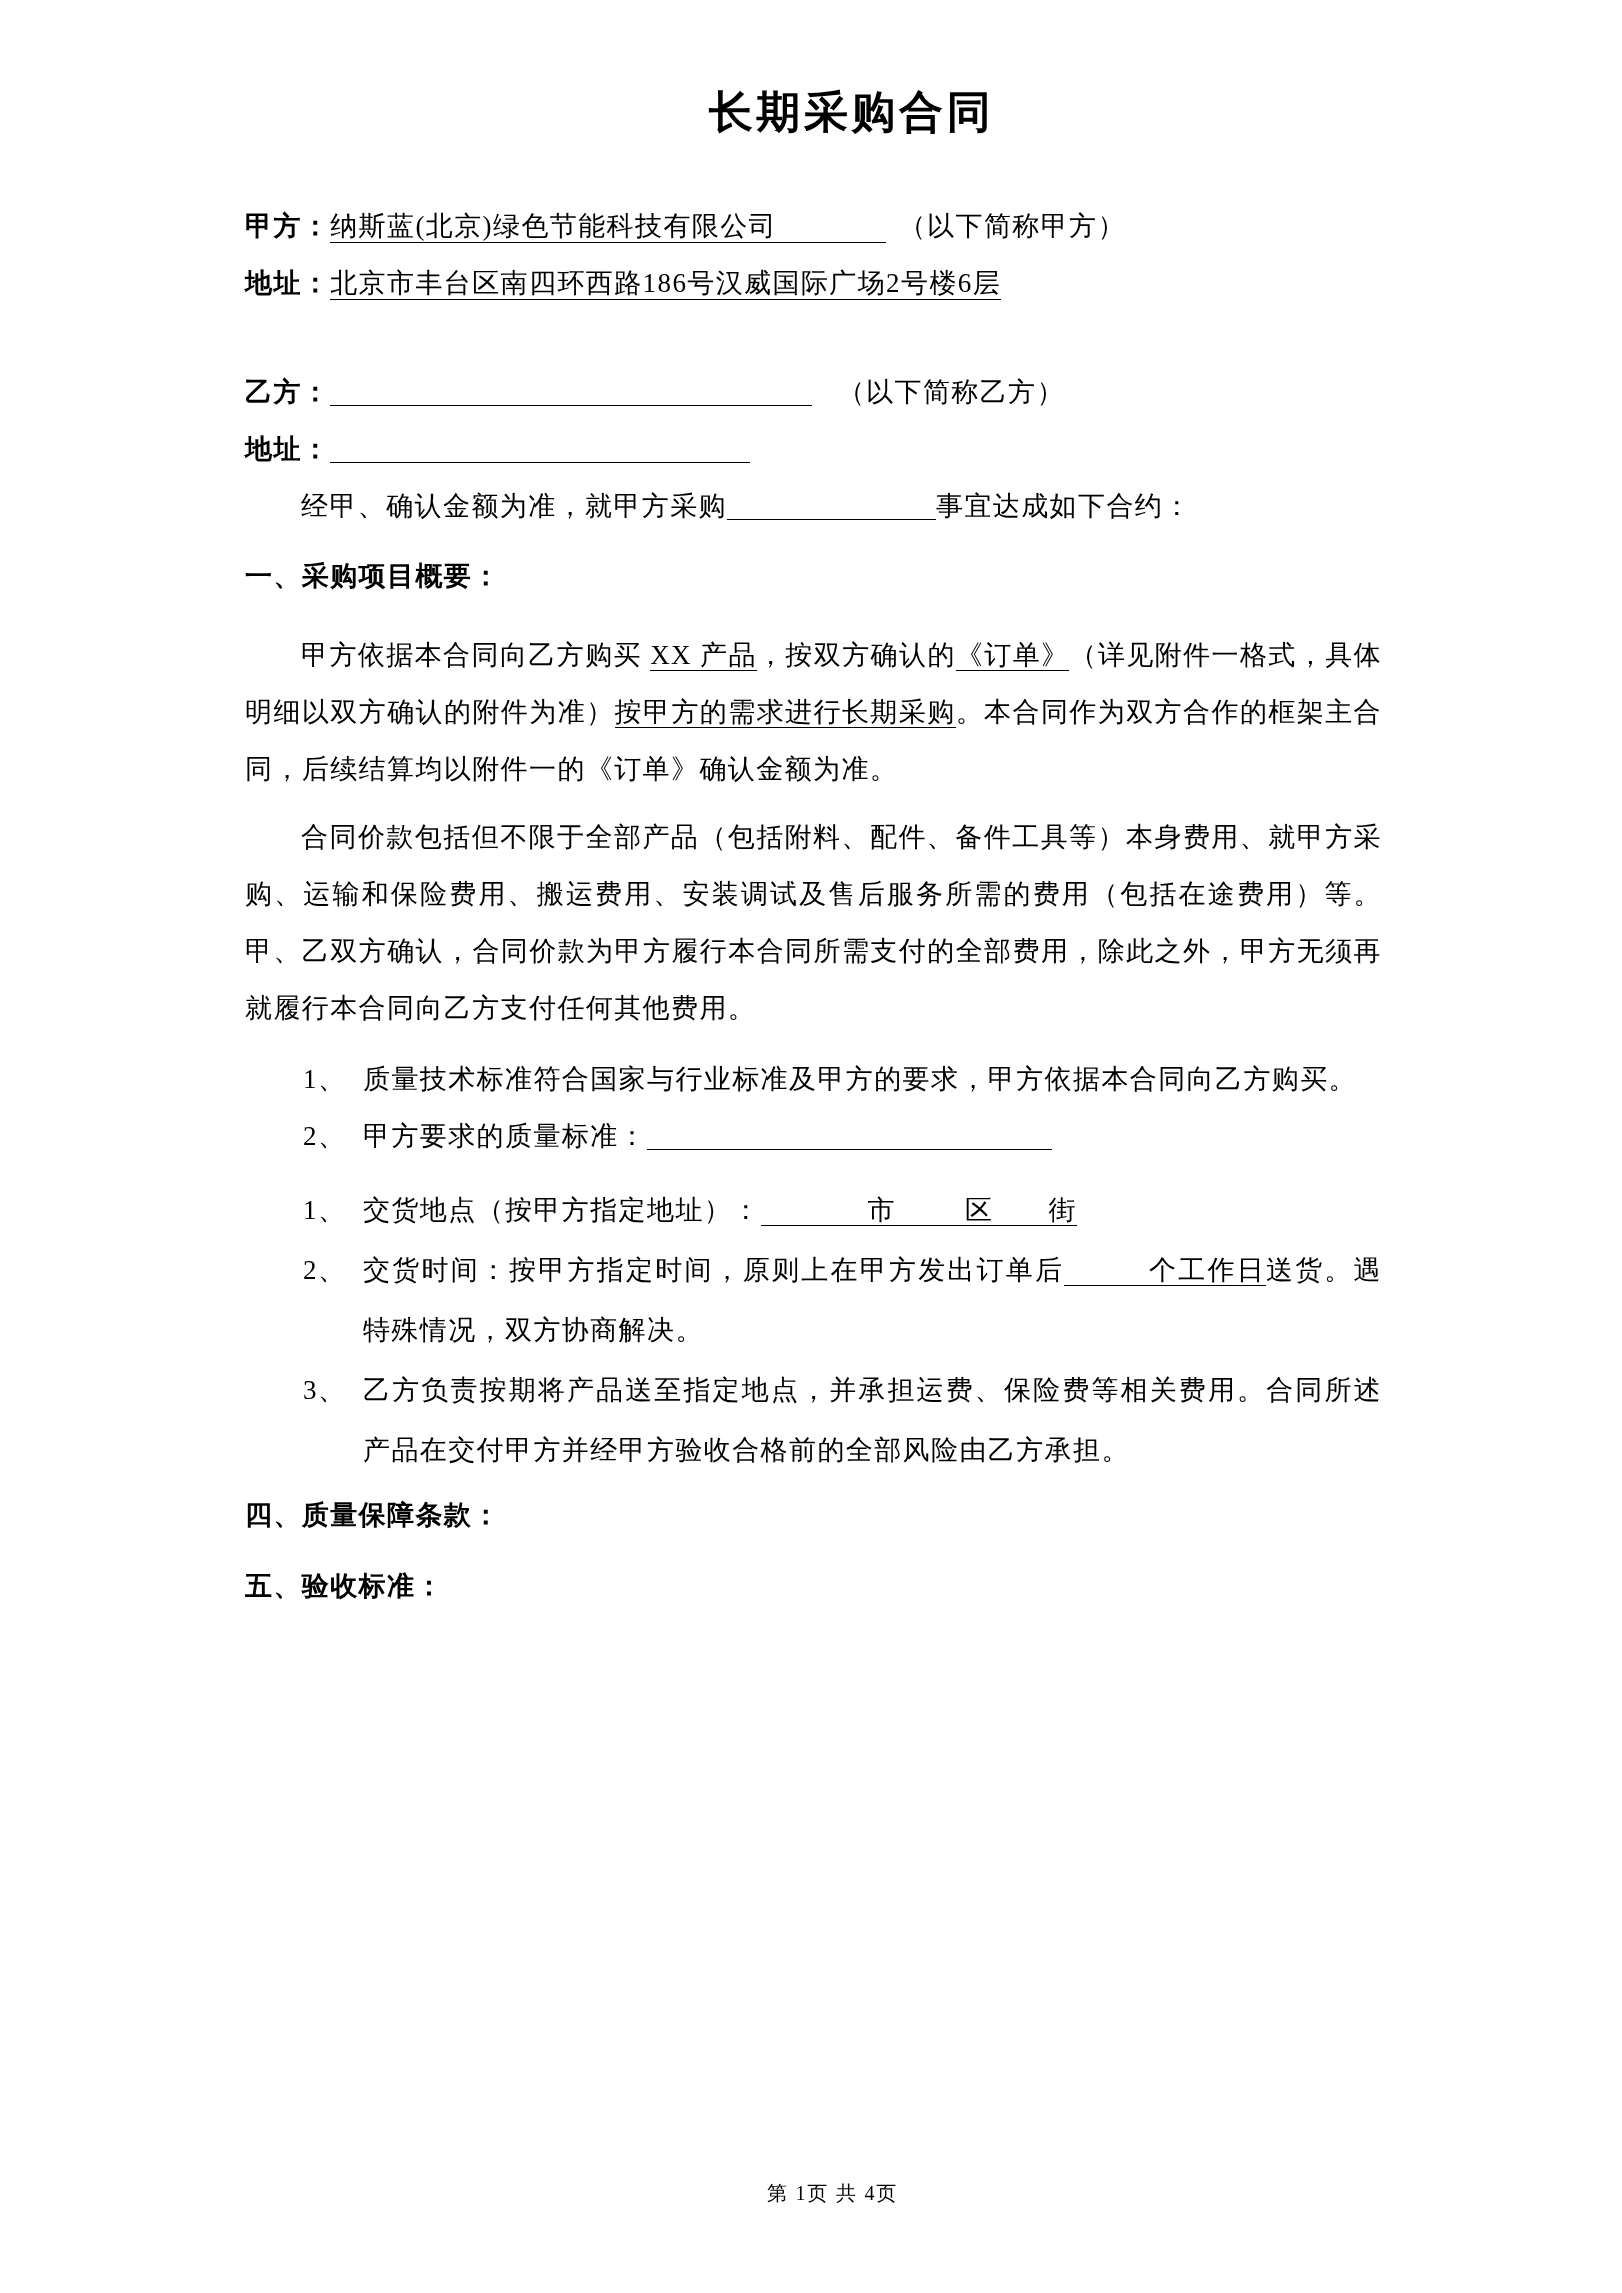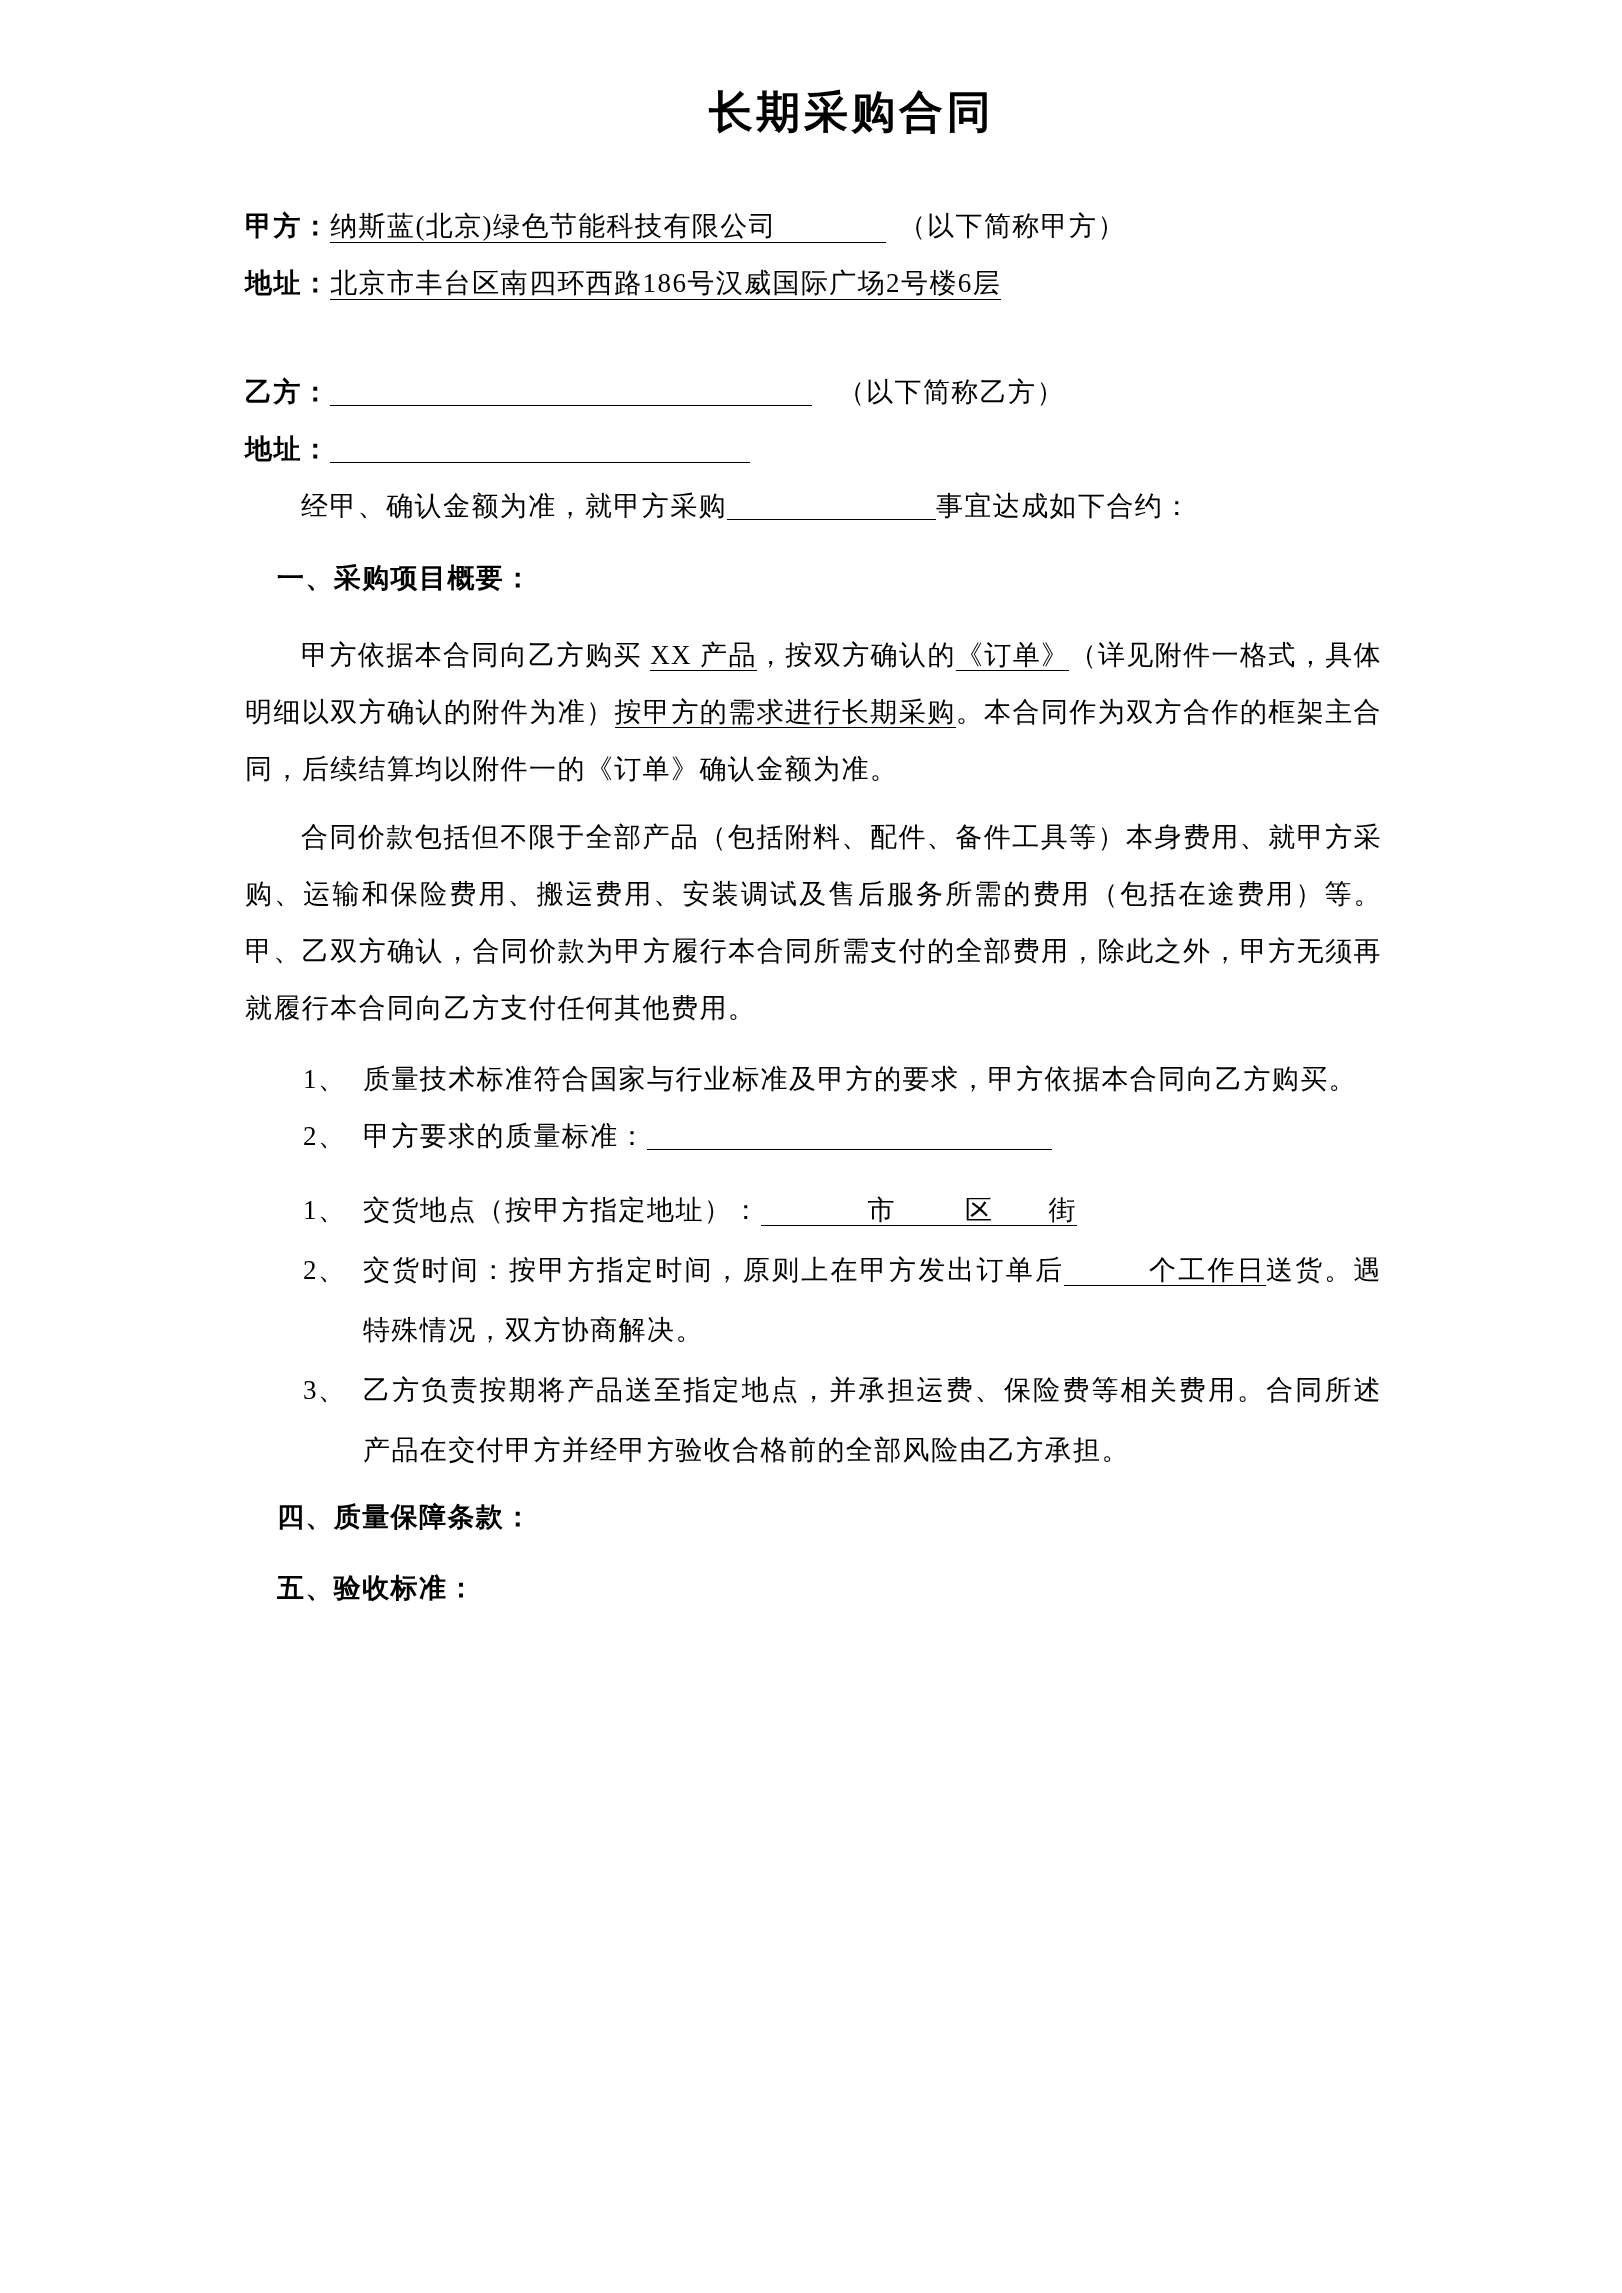--- a/index.html
+++ b/index.html
@@ -17,22 +17,22 @@
   p{margin:0;line-height:57px;}
   .party-block{margin-top:60px;}
   .spacer{height:52px;}
   .lab{font-family:"Liberation Sans","DejaVu Sans",sans-serif;font-weight:bold;}
   .u{border-bottom:1.8px solid #000;padding-bottom:0.9px;}
   .blank{display:inline-block;height:27px;border-bottom:1.8px solid #000;vertical-align:-4.5px;}
   .gap{display:inline-block;height:0.9px;}
   .ind{text-indent:56px;}
   .jp{text-align:justify;}
   .h{
-    font-family:Liberation Sans, sans-serif;
-    font-weight:bold;font-size:27px;line-height:57px;margin-top:14.5px;margin-left:32px;
+    font-family:Liberation Mono, monospace;
+    font-weight:bold;font-size:27px;line-height:57px;margin-top:14.5px;
   }
   .item{position:relative;padding-left:118px;margin:0;}
   .item .num{position:absolute;left:58px;top:0;}
   .li66{line-height:60px;}
   .mt16{margin-top:14.5px;}
   .mt22{margin-top:20px;}
   .mt12{margin-top:11px;}
   .mt10{margin-top:9px;}
   .footer{
     position:absolute;left:0;right:0;top:2180px;text-align:center;
@@ -86,15 +86,16 @@
     <span class="num">2、</span><span>交货时间：按甲方指定时间，原则上在甲方发出订单后</span><span class="u"><span class="gap" style="width:84px"></span><span>个工作日</span></span><span>送货。遇特殊情况，双方协商解决。</span>
   </p>
   <p class="item li66 jp">
     <span class="num">3、</span><span>乙方负责按期将产品送至指定地点，并承担运费、保险费等相关费用。合同所述产品在交付甲方并经甲方验收合格前的全部风险由乙方承担。</span>
   </p>
 
   <div class="h mt10">四、质量保障条款：</div>
 
   <div class="h">五、验收标准：</div>
 
+  <div class="footer">第 1页 共 4页</div>
 
 </div>
 
 
 </body></html>

